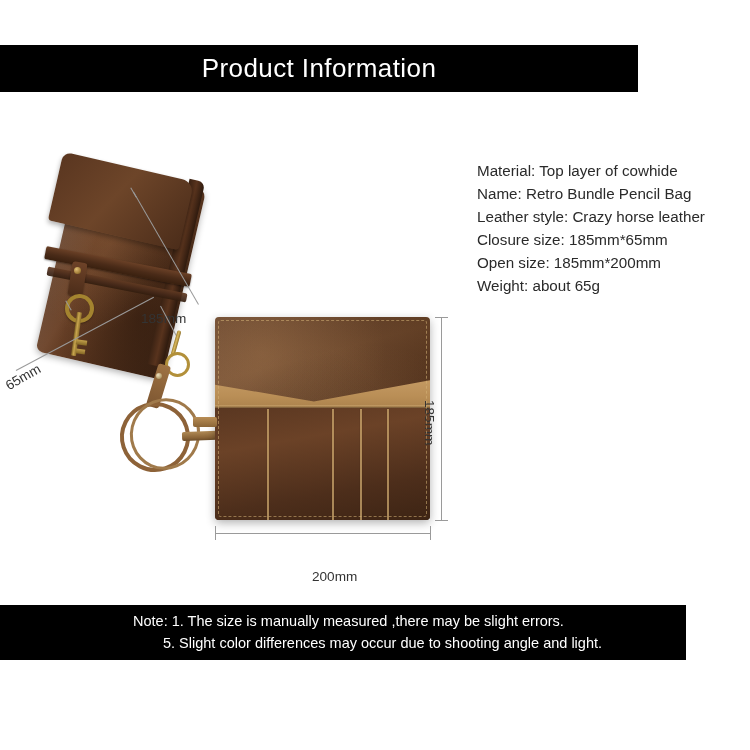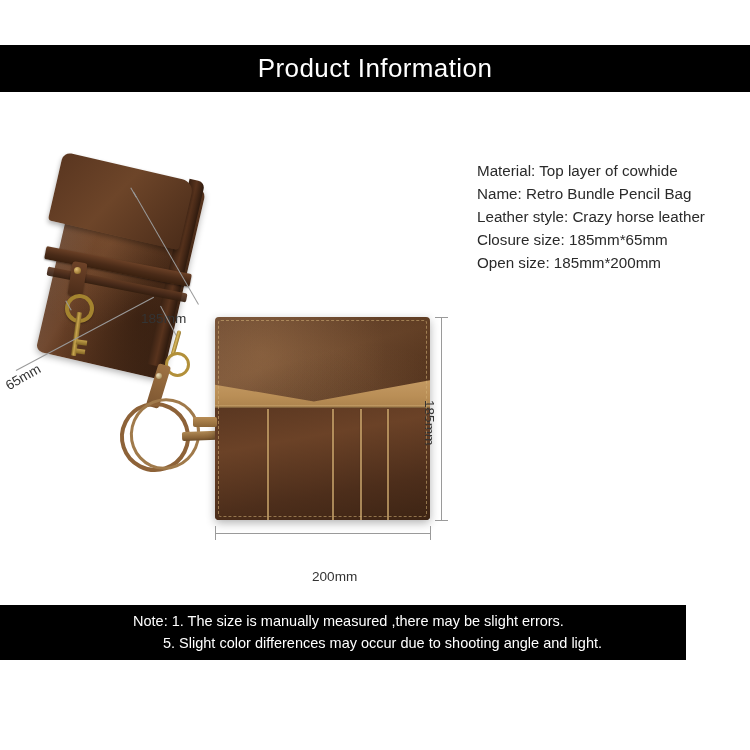--- a/index.html
+++ b/index.html
@@ -7,21 +7,21 @@
     width:750px;height:750px;
     background:#ffffff;
     font-family:"Liberation Sans", sans-serif;
     overflow:hidden;
     position:relative;
   }
   #page{position:relative;width:750px;height:750px;background:#fff;overflow:hidden;}
 
   
   .header-bar{
-    position:absolute;left:0;top:45px;width:750px;height:47px;
+    position:absolute;left:0;top:45px;width:638px;height:47px;
     background:#000000;
     display:flex;align-items:center;justify-content:center;
   }
   .header-title{
     color:#ffffff;font-size:26px;letter-spacing:.4px;font-weight:400;
     font-family:"Liberation Sans", sans-serif;
   }
 
   
   .footer-bar{
@@ -316,20 +316,21 @@
   <div class="dim-h-cap-l"></div>
   <div class="dim-h-cap-r"></div>
   <div class="label-200">200mm</div>
 
   <div class="spec-list">
     <div class="spec-line">Material: Top layer of cowhide</div>
     <div class="spec-line">Name: Retro Bundle Pencil Bag</div>
     <div class="spec-line">Leather style: Crazy horse leather</div>
     <div class="spec-line">Closure size: 185mm*65mm</div>
     <div class="spec-line">Open size: 185mm*200mm</div>
+    <div class="spec-line">Weight: about 65g</div>
   </div>
 
   <div class="footer-bar">
     <div class="footer-line footer-line-1">Note: 1. The size is manually measured ,there may be slight errors.</div>
     <div class="footer-line footer-line-2">5. Slight color differences may occur due to shooting angle and light.</div>
   </div>
 
 </div>
 
 </body></html>

